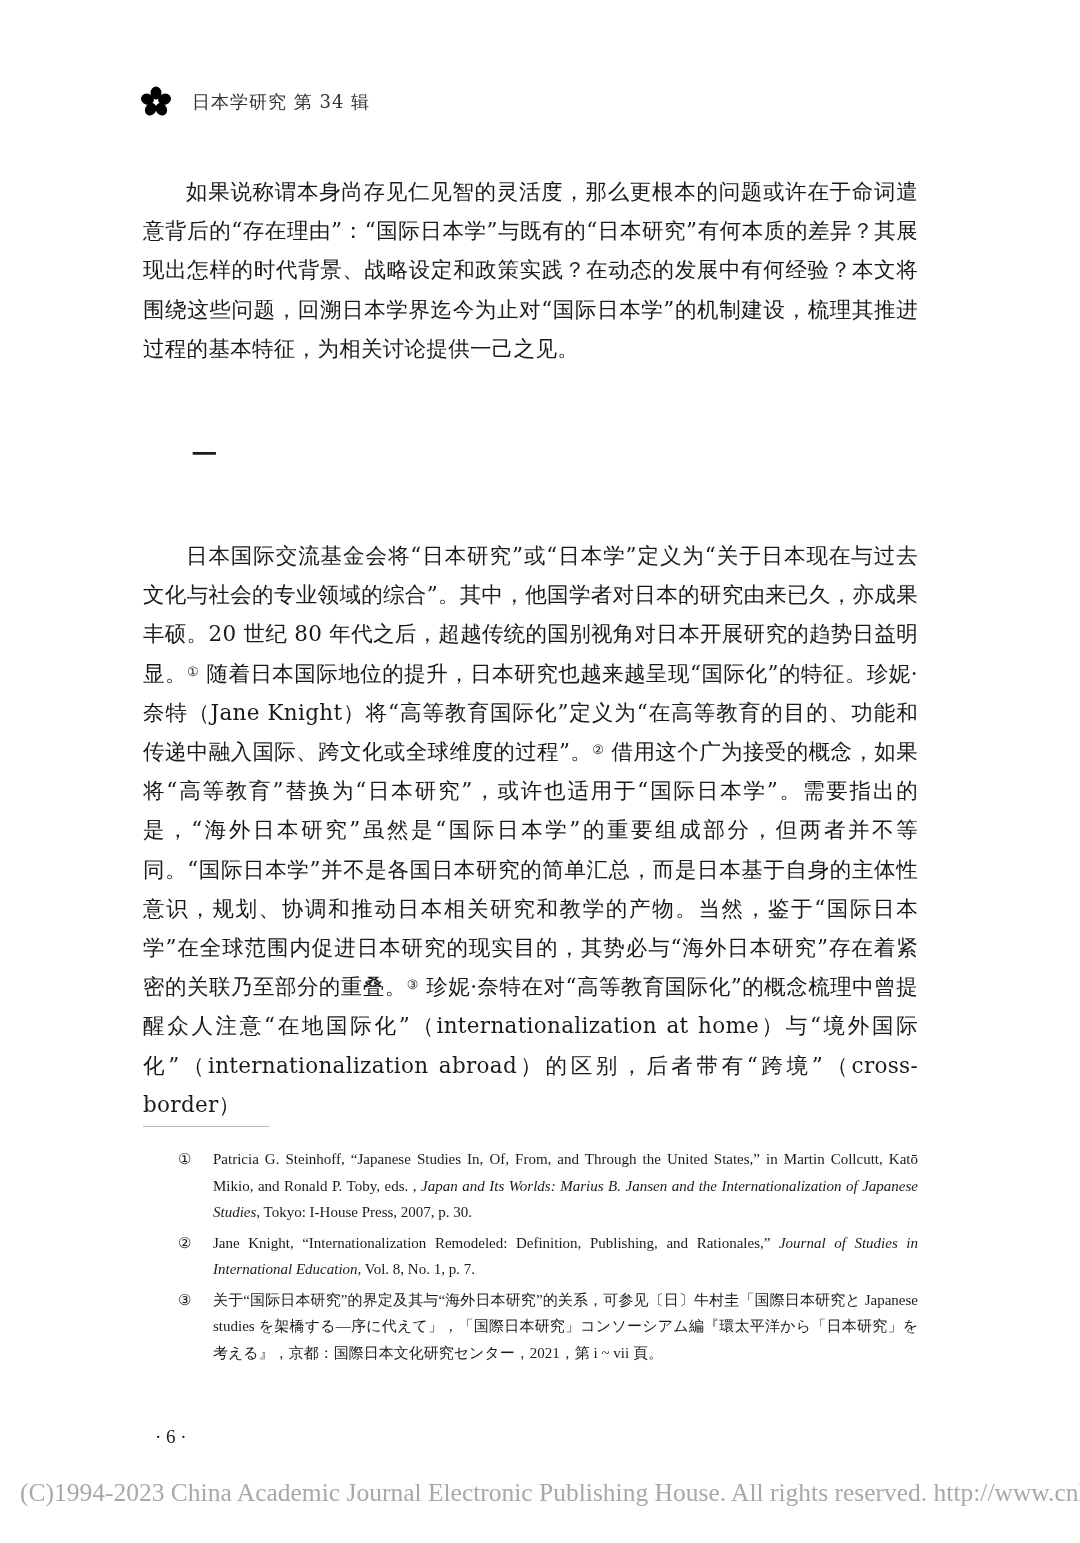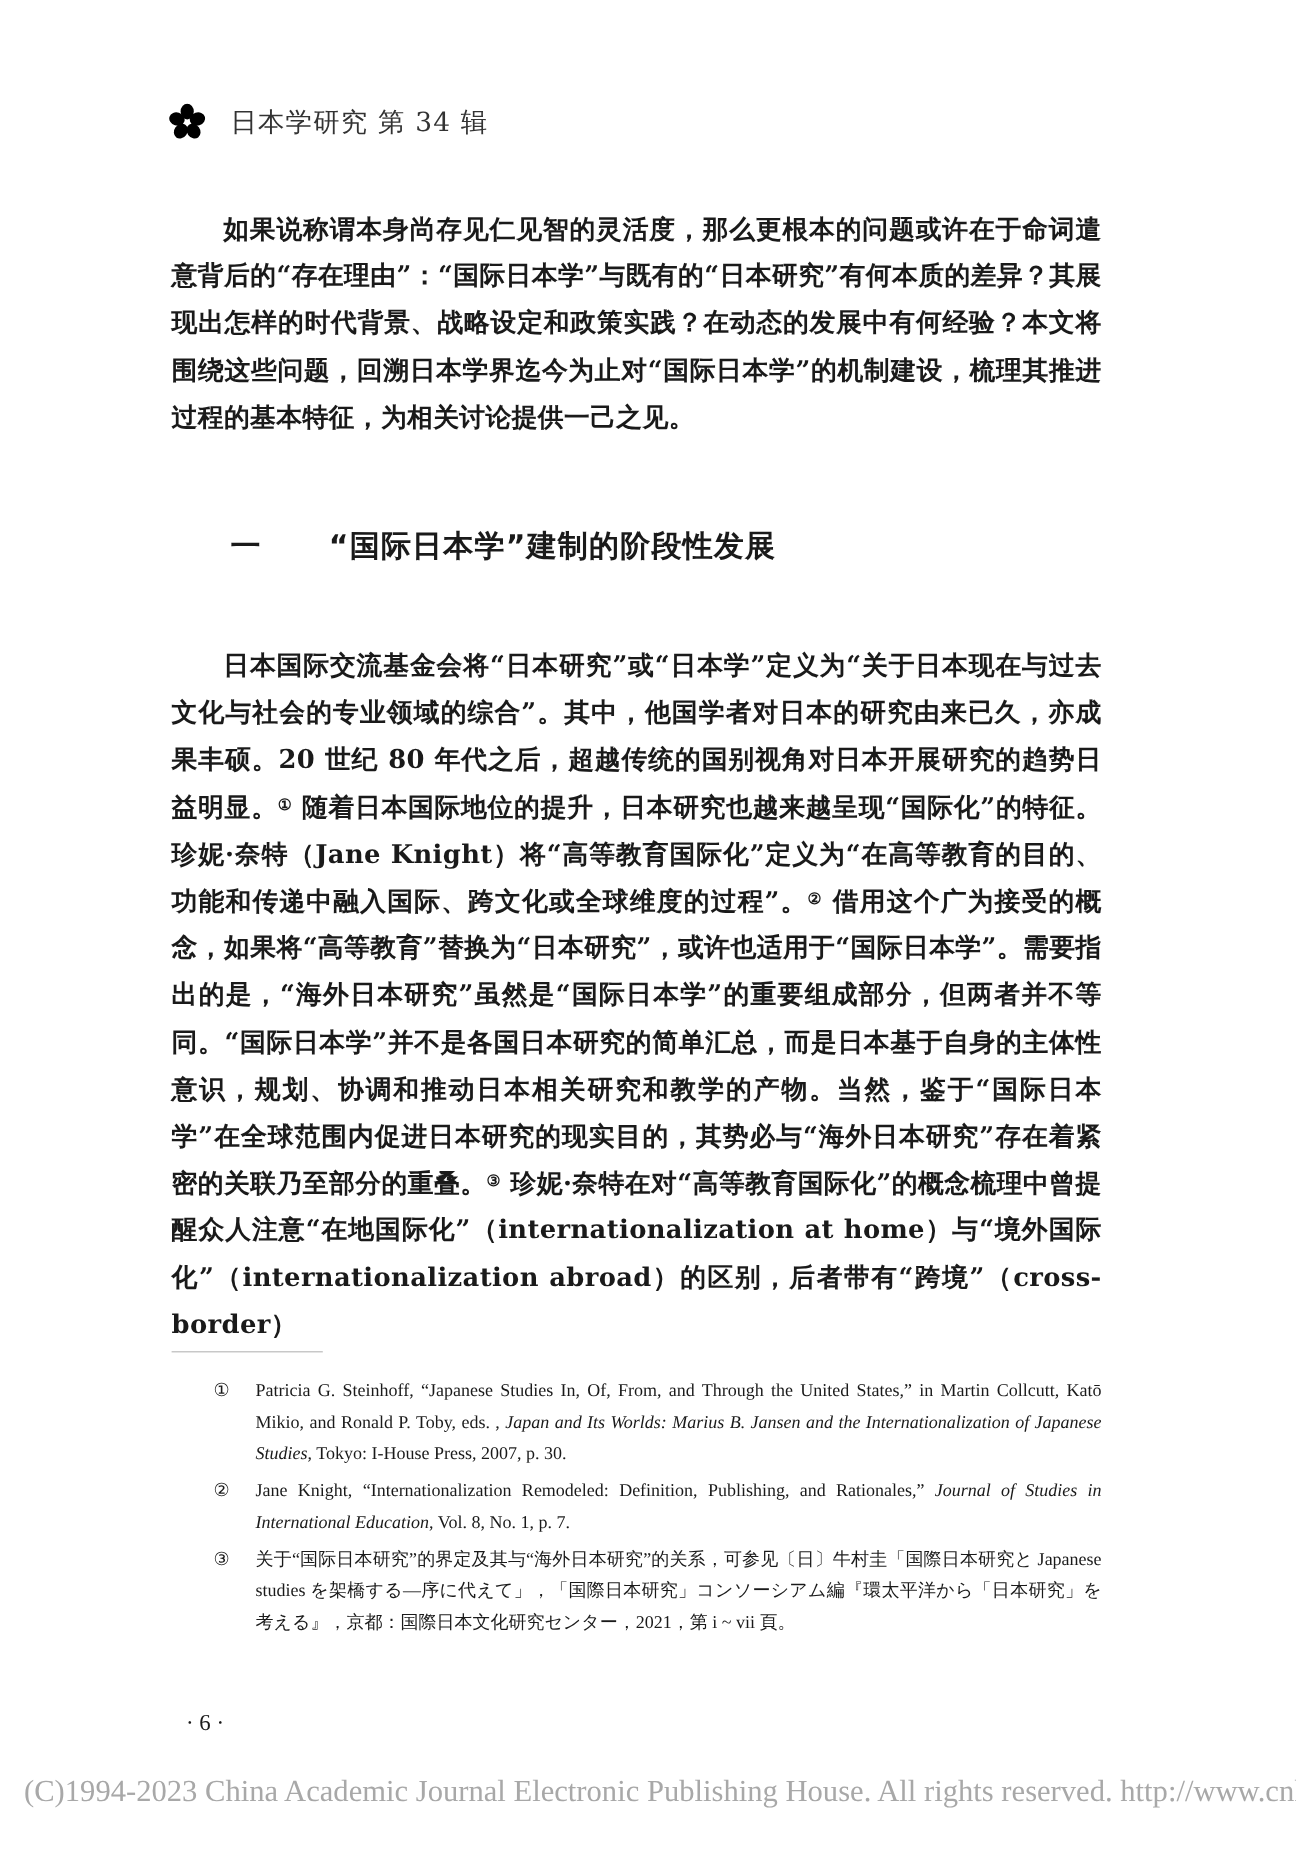--- a/index.html
+++ b/index.html
@@ -7,24 +7,24 @@
       width: 1080px; height: 1543px; position: relative; overflow: hidden;
       font-family: "DejaVu Serif", "Liberation Serif", serif;
       color: #1a1a1a;
     }
     .header {
       position: absolute; left: 140px; top: 82px; height: 40px;
       display: flex; align-items: center;
     }
     .logo { width: 32px; height: 32px; margin-right: 20px; }
     .journal-title {
-      font-size: 22px; color: #333; letter-spacing: 1px;
+      font-size: 18px; color: #333; letter-spacing: 1px;
     }
     .content {
-      position: absolute; left: 143px; width: 775px; font-weight: bold;
+      position: absolute; left: 143px; width: 775px;
     }
     .para {
       font-size: 21.5px; line-height: 39.2px; margin: 0;
       text-align: justify; text-indent: 43px; letter-spacing: 0.3px;
     }
     #para1 { top: 172px; }
     .section-heading {
       position: absolute; left: 192px; top: 438px;
       font-family: "DejaVu Sans", "Liberation Sans", sans-serif;
       font-size: 25px; font-weight: bold; letter-spacing: 1px;
@@ -69,21 +69,20 @@
     </g>
     <circle cx="16" cy="16" r="2" fill="#fff"></circle>
   </svg>
   <span class="journal-title">日本学研究  第 34 辑</span>
 </div>
 
 <p class="content para" id="para1">如果说称谓本身尚存见仁见智的灵活度，那么更根本的问题或许在于命词遣意背后的“存在理由”：“国际日本学”与既有的“日本研究”有何本质的差异？其展现出怎样的时代背景、战略设定和政策实践？在动态的发展中有何经验？本文将围绕这些问题，回溯日本学界迄今为止对“国际日本学”的机制建设，梳理其推进过程的基本特征，为相关讨论提供一己之见。</p>
 
 <div class="section-heading">
   <span class="num">一</span>
-  <span>“国际日本学”建制的阶段性发展</span>
 </div>
 
 <p class="content para" id="para2"><span>日本国际交流基金会将“日本研究”或“日本学”定义为“关于日本现在与过去文化与社会的专业领域的综合”。其中，他国学者对日本的研究由来已久，亦成果丰硕。20 世纪 80 年代之后，超越传统的国别视角对日本开展研究的趋势日益明显。</span><sup class="fn">①</sup><span> 随着日本国际地位的提升，日本研究也越来越呈现“国际化”的特征。珍妮·奈特（Jane Knight）将“高等教育国际化”定义为“在高等教育的目的、功能和传递中融入国际、跨文化或全球维度的过程”。</span><sup class="fn">②</sup><span> 借用这个广为接受的概念，如果将“高等教育”替换为“日本研究”，或许也适用于“国际日本学”。需要指出的是，“海外日本研究”虽然是“国际日本学”的重要组成部分，但两者并不等同。“国际日本学”并不是各国日本研究的简单汇总，而是日本基于自身的主体性意识，规划、协调和推动日本相关研究和教学的产物。当然，鉴于“国际日本学”在全球范围内促进日本研究的现实目的，其势必与“海外日本研究”存在着紧密的关联乃至部分的重叠。</span><sup class="fn">③</sup><span> 珍妮·奈特在对“高等教育国际化”的概念梳理中曾提醒众人注意“在地国际化”（internationalization at home）与“境外国际化”（internationalization abroad）的区别，后者带有“跨境”（cross-border）</span></p>
 
 <div class="rule"></div>
 
 <div class="footnotes">
   <div class="fn-item">
     <span class="marker">①</span>
     <span>Patricia G. Steinhoff, “Japanese Studies In, Of, From, and Through the United States,” in Martin Collcutt, Katō Mikio, and Ronald P. Toby, eds. , </span><i>Japan and Its Worlds: Marius B. Jansen and the Internationalization of Japanese Studies</i><span>, Tokyo: I-House Press, 2007, p. 30.</span>

